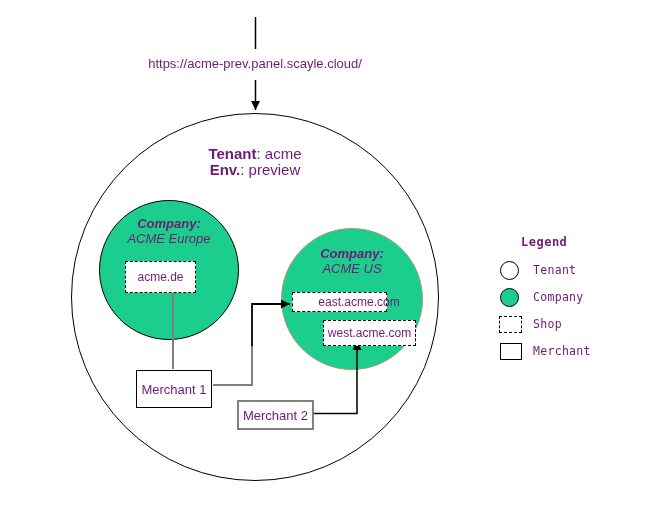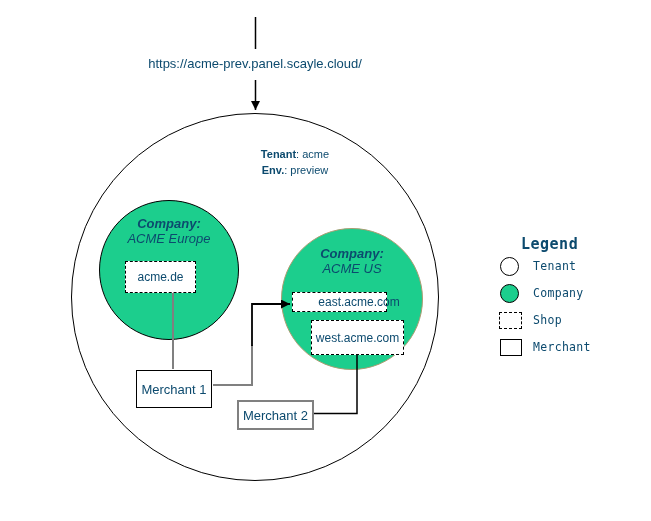--- a/index.html
+++ b/index.html
@@ -2,21 +2,21 @@
 <html style="--company-green: #1CCE8D; --us-circle-border: #AB9D72; --connector-gray: #808080; --ink: #000000;"><head>
 <meta charset="utf-8">
 <style>
   html, body { margin: 0; padding: 0; background: #ffffff; }
   .canvas {
     position: relative;
     width: 651px;
     height: 521px;
     background: #ffffff;
     font-family: "Liberation Sans", sans-serif;
-    color: #0c4a6e;
+    color: #701a75;
     overflow: hidden;
   }
   .lines {
     position: absolute;
     left: 0; top: 0;
     width: 651px; height: 521px;
     z-index: 2;
   }
   .ln-black { stroke: var(--ink, #000); fill: none; }
   .ln-gray  { stroke: var(--connector-gray, #808080); fill: none; }
@@ -36,25 +36,24 @@
     border: 1px solid var(--ink, #000);
     border-radius: 50%;
     background: transparent;
     z-index: 1;
   }
   .tenant-label {
     position: absolute;
     left: 255px; top: 146px;
     transform: translateX(-50%);
     text-align: center;
-    font-size: 11px;
+    font-size: 15px;
     line-height: 16px;
     white-space: nowrap;
     z-index: 3;
-    margin-left: 40px;
   }
   .b { font-weight: bold; }
 
   .company-circle {
     position: absolute;
     border-radius: 50%;
     background: var(--company-green, #1CCE8D);
     z-index: 1;
     text-align: center;
     box-sizing: border-box;
@@ -82,21 +81,21 @@
     box-sizing: border-box;
     display: flex;
     align-items: center;
     justify-content: center;
     font-size: 12px;
     white-space: nowrap;
     z-index: 3;
   }
   .shop-acme-de { left: 125px; top: 261px; width: 71px;  height: 32px; }
   .shop-east    { left: 292px; top: 292px; width: 95px;  height: 20px; padding-left: 39px; }
-  .shop-west    { left: 311px; top: 320px; width: 93px;  height: 35px; }
+  .shop-west    { left: 323px; top: 320px; width: 93px;  height: 26px; }
 
   .merchant-box {
     position: absolute;
     background: #ffffff;
     box-sizing: border-box;
     display: flex;
     align-items: center;
     justify-content: center;
     font-size: 13px;
     white-space: nowrap;
@@ -106,24 +105,24 @@
   .merchant-2 { left: 237px; top: 400px; width: 77px; height: 30px; border: 2px solid var(--connector-gray, #808080); }
 
   .legend {
     position: absolute;
     left: 494px; top: 235px;
     font-family: "DejaVu Sans Mono", monospace;
     z-index: 3;
   }
   .legend-title {
     margin-left: 27px;
-    font-size: 15px;
+    font-size: 12px;
     font-weight: bold;
     letter-spacing: 0.5px;
-    margin-bottom: 4px;
+    margin-bottom: 12px;
   }
   .legend-row {
     display: flex;
     align-items: center;
     height: 18px;
     margin-bottom: 9px;
   }
   .legend-swatch-col {
     width: 39px;
     display: flex;

